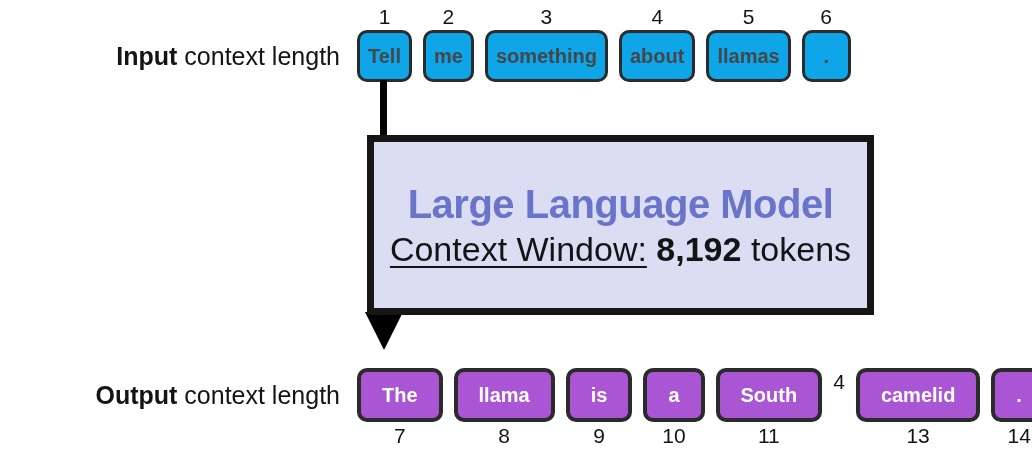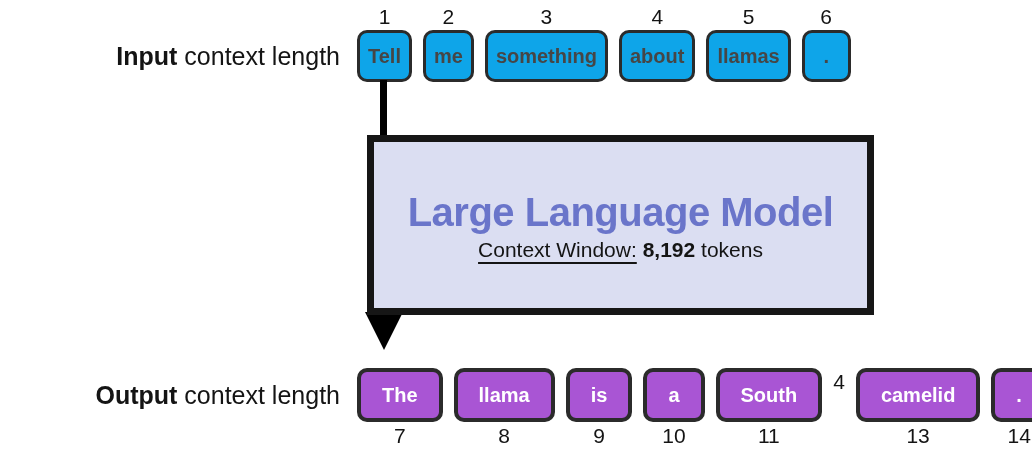--- a/index.html
+++ b/index.html
@@ -97,21 +97,21 @@
   .llm-title{
     font-size:40px;
     font-weight:700;
     letter-spacing:-0.5px;
     color:var(--title-purple);
     line-height:1.15;
     white-space:nowrap;
   }
   .llm-subtitle{
     margin-top:3px;
-    font-size:21px;
+    font-size:34px;
     color:var(--label-text);
     white-space:nowrap;
   }
   .llm-subtitle .cw-label{
     text-decoration:underline;
     text-decoration-thickness:2px;
     text-underline-offset:5px;
   }
   .llm-subtitle .cw-value{font-weight:700;}
   

